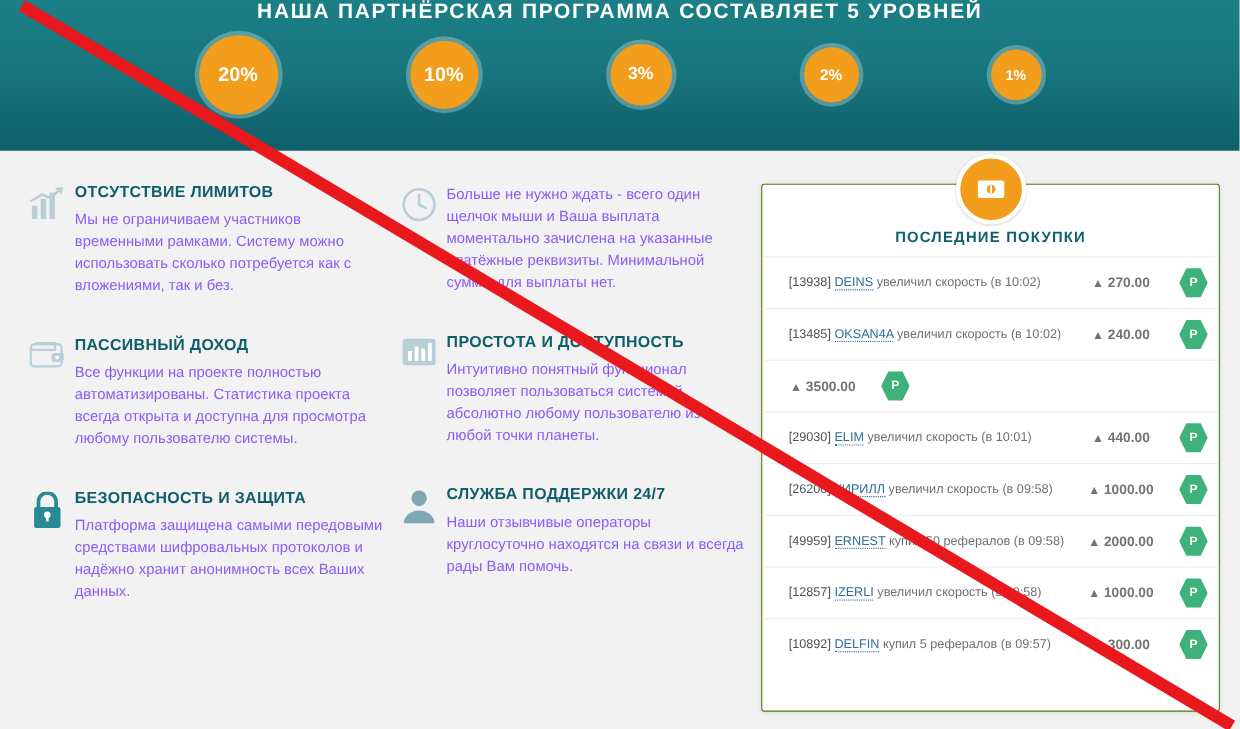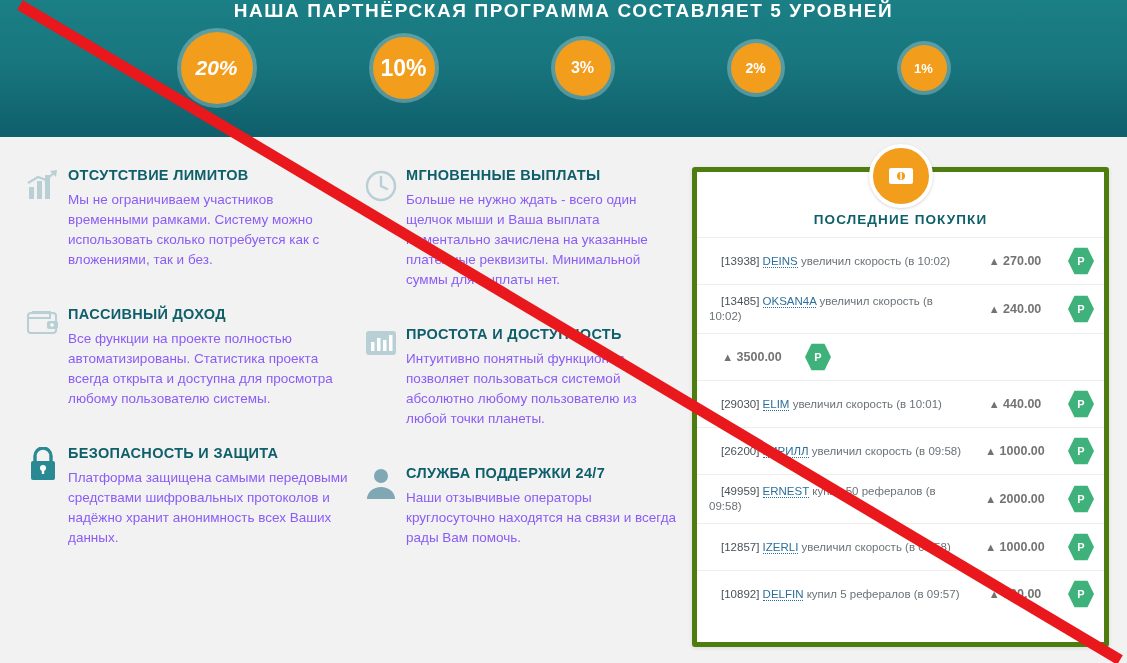--- a/index.html
+++ b/index.html
@@ -41,22 +41,22 @@
   .level-circle {
     border-radius: 50%;
     background: #f29d1c;
     color: #ffffff;
     display: flex;
     align-items: center;
     justify-content: center;
     font-weight: bold;
     box-shadow: 0 0 0 4px rgba(255,255,255,0.28);
   }
-  .lv0 { width: 72px; height: 72px; font-size: 21px; font-style: italic; }
-  .lv1 { width: 62px; height: 62px; font-size: 23px; }
+  .lv0 { width: 72px; height: 72px; font-size: 18px; }
+  .lv1 { width: 62px; height: 62px; font-size: 18px; }
   .lv2 { width: 56px; height: 56px; font-size: 16px; }
   .lv3 { width: 50px; height: 50px; font-size: 14px; }
   .lv4 { width: 46px; height: 46px; font-size: 13px; }
 
   
   .content {
     display: flex;
     padding: 30px 18px 0 18px;
     box-sizing: border-box;
     height: 426px;
@@ -96,21 +96,21 @@
     font-size: 13.5px;
     line-height: 20px;
     margin: 0;
   }
 
   
   .purchases {
     flex: 1;
     margin-left: 14px;
     background: #ffffff;
-    border: 5px solid #4d7c0f;
+    border: 1px solid #4d7c0f;
     border-radius: 3px;
     box-shadow: 0 1px 4px rgba(0,0,0,0.10);
     position: relative;
     height: 480px;
     box-sizing: border-box;
   }
   .purchases-badge {
     position: absolute;
     top: -28px;
     left: 50%;
@@ -258,21 +258,20 @@
   <div class="features-col second">
 
     <div class="feature">
       <div class="feature-icon">
         <svg width="34" height="34" viewBox="0 0 34 34">
           <circle cx="17" cy="17" r="14" fill="none" stroke="#b8cfd6" stroke-width="2.4"></circle>
           <path d="M17 8 L17 17 L23 20" fill="none" stroke="#b8cfd6" stroke-width="2.4" stroke-linecap="round"></path>
         </svg>
       </div>
       <div class="feature-body">
-        <h3 class="feature-title">МГНОВЕННЫЕ ВЫПЛАТЫ</h3>
         <p class="feature-text">Больше не нужно ждать - всего один щелчок мыши и Ваша выплата моментально зачислена на указанные платёжные реквизиты. Минимальной суммы для выплаты нет.</p>
       </div>
     </div>
 
     <div class="feature">
       <div class="feature-icon">
         <svg width="34" height="30" viewBox="0 0 34 30">
           <rect x="2" y="3" width="30" height="24" rx="3" fill="#b8cfd6"></rect>
           <rect x="7" y="14" width="3.5" height="9" fill="#ffffff"></rect>
           <rect x="13" y="10" width="3.5" height="13" fill="#ffffff"></rect>

